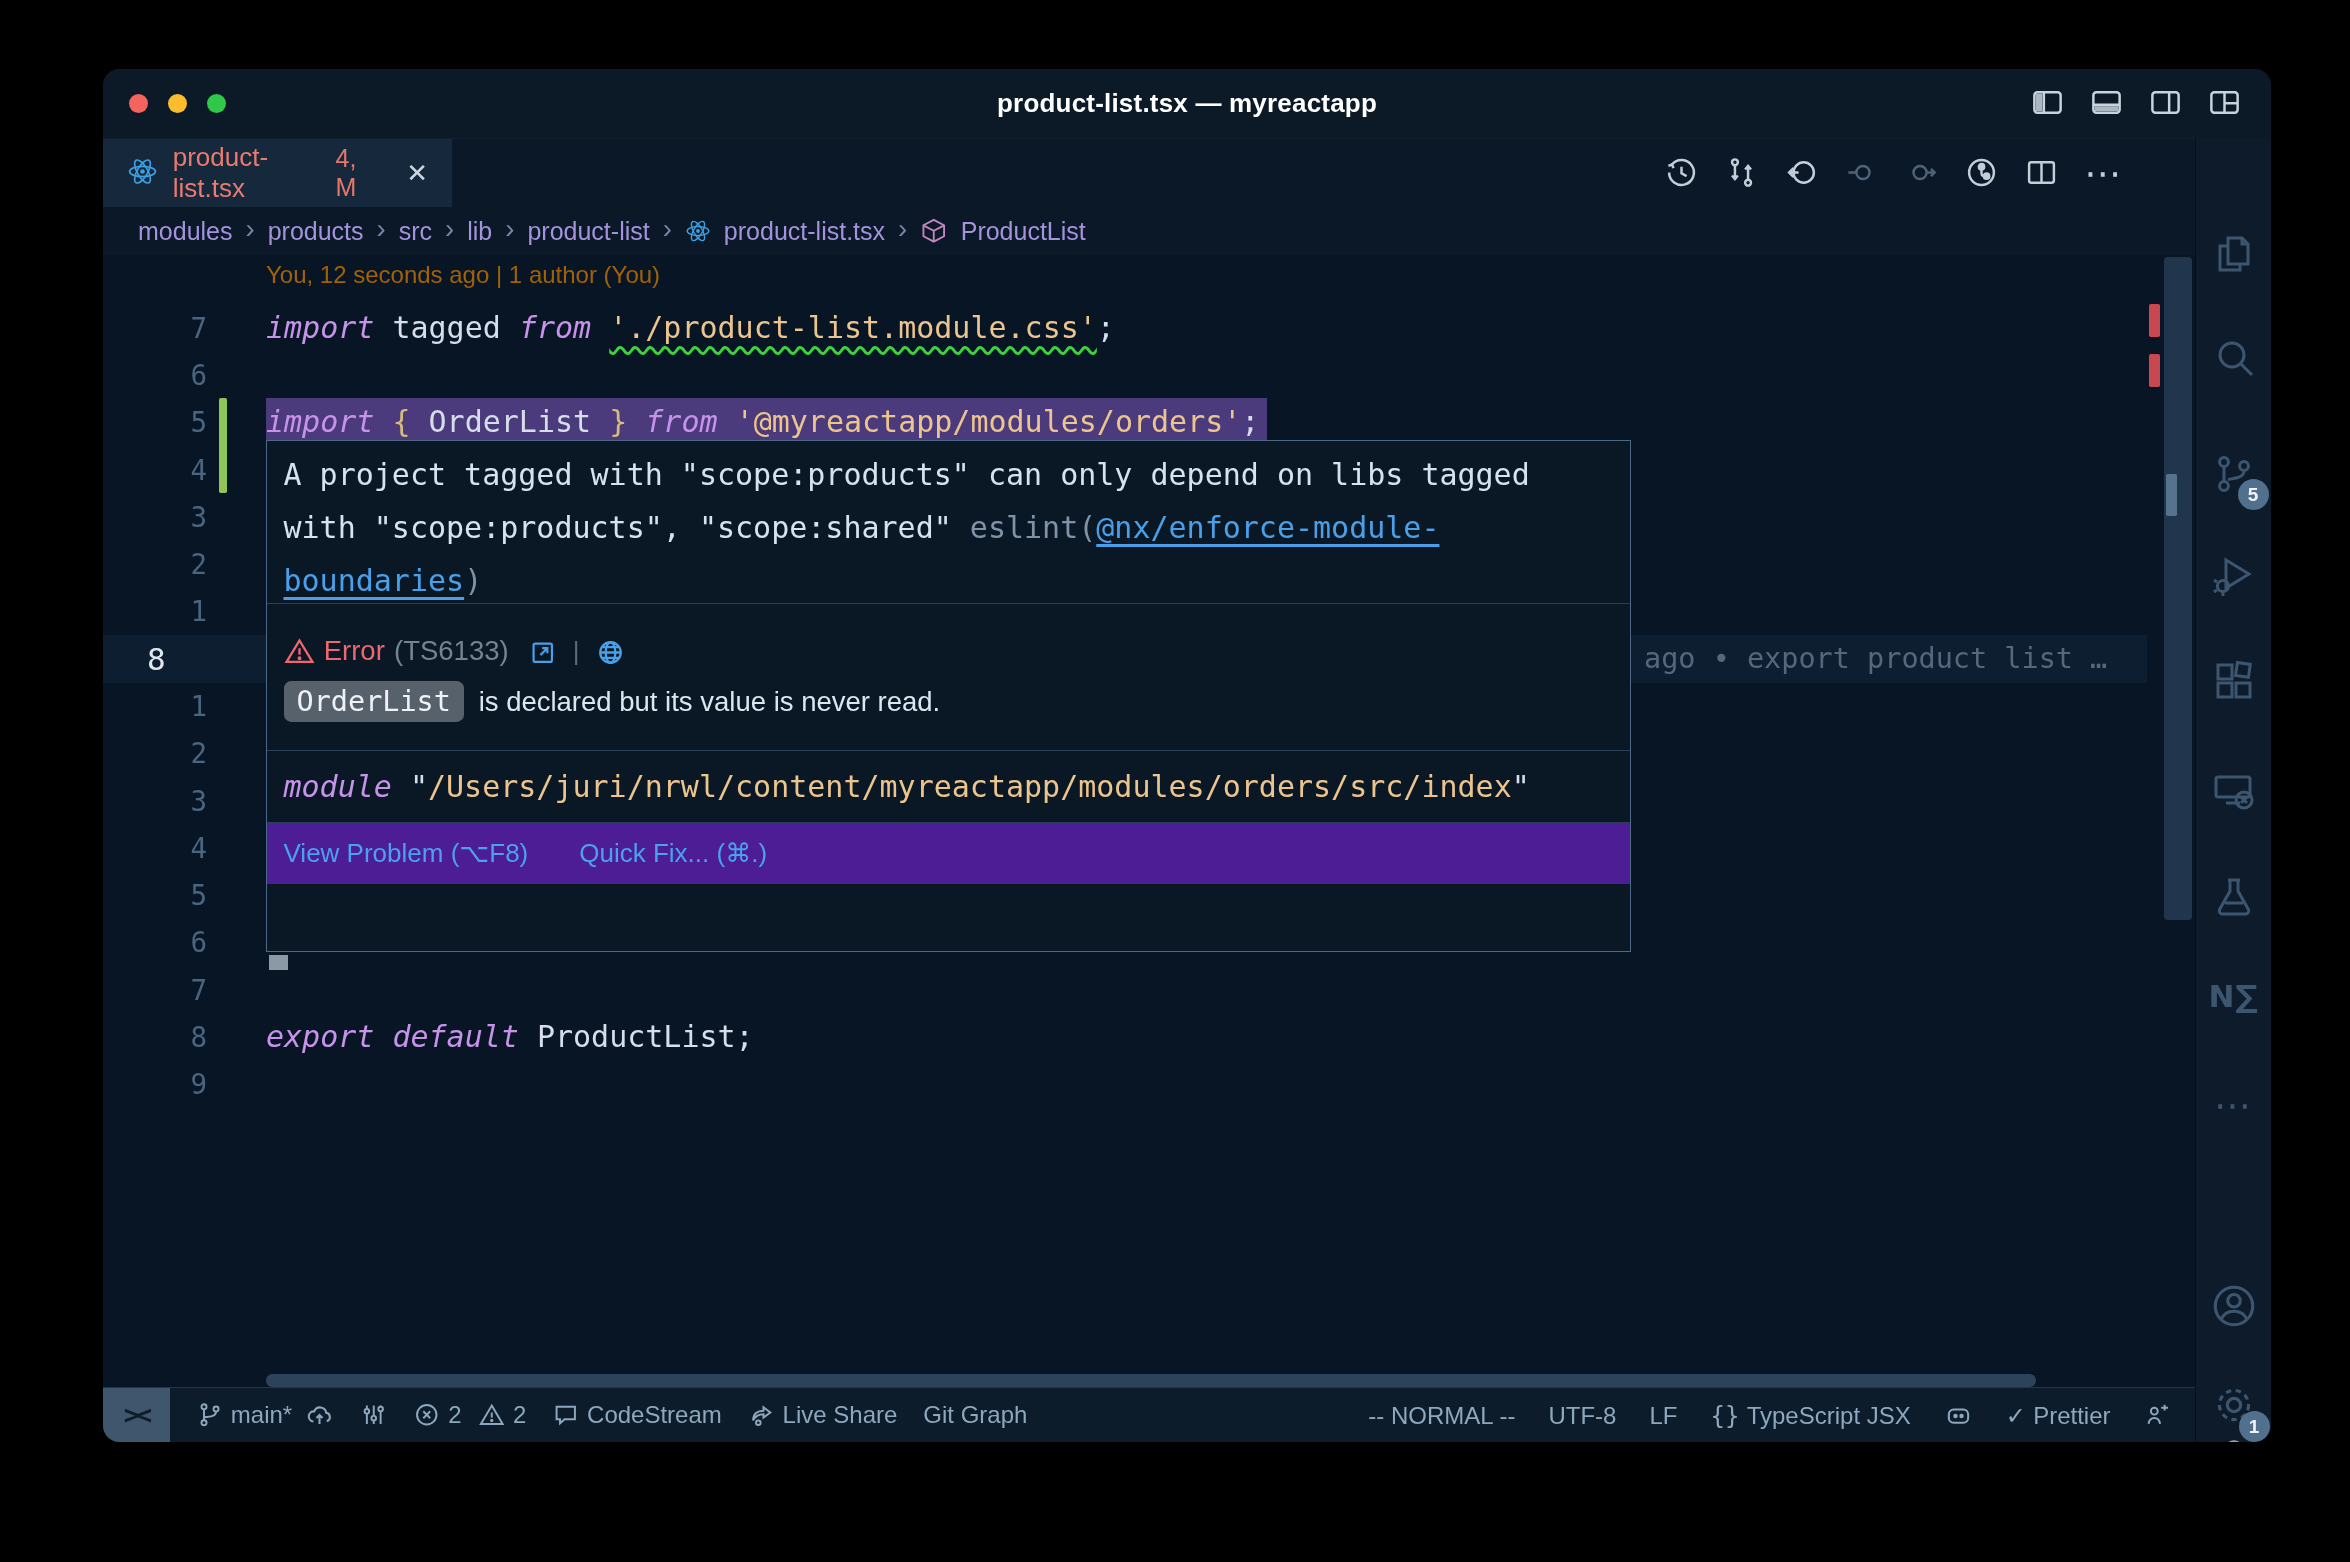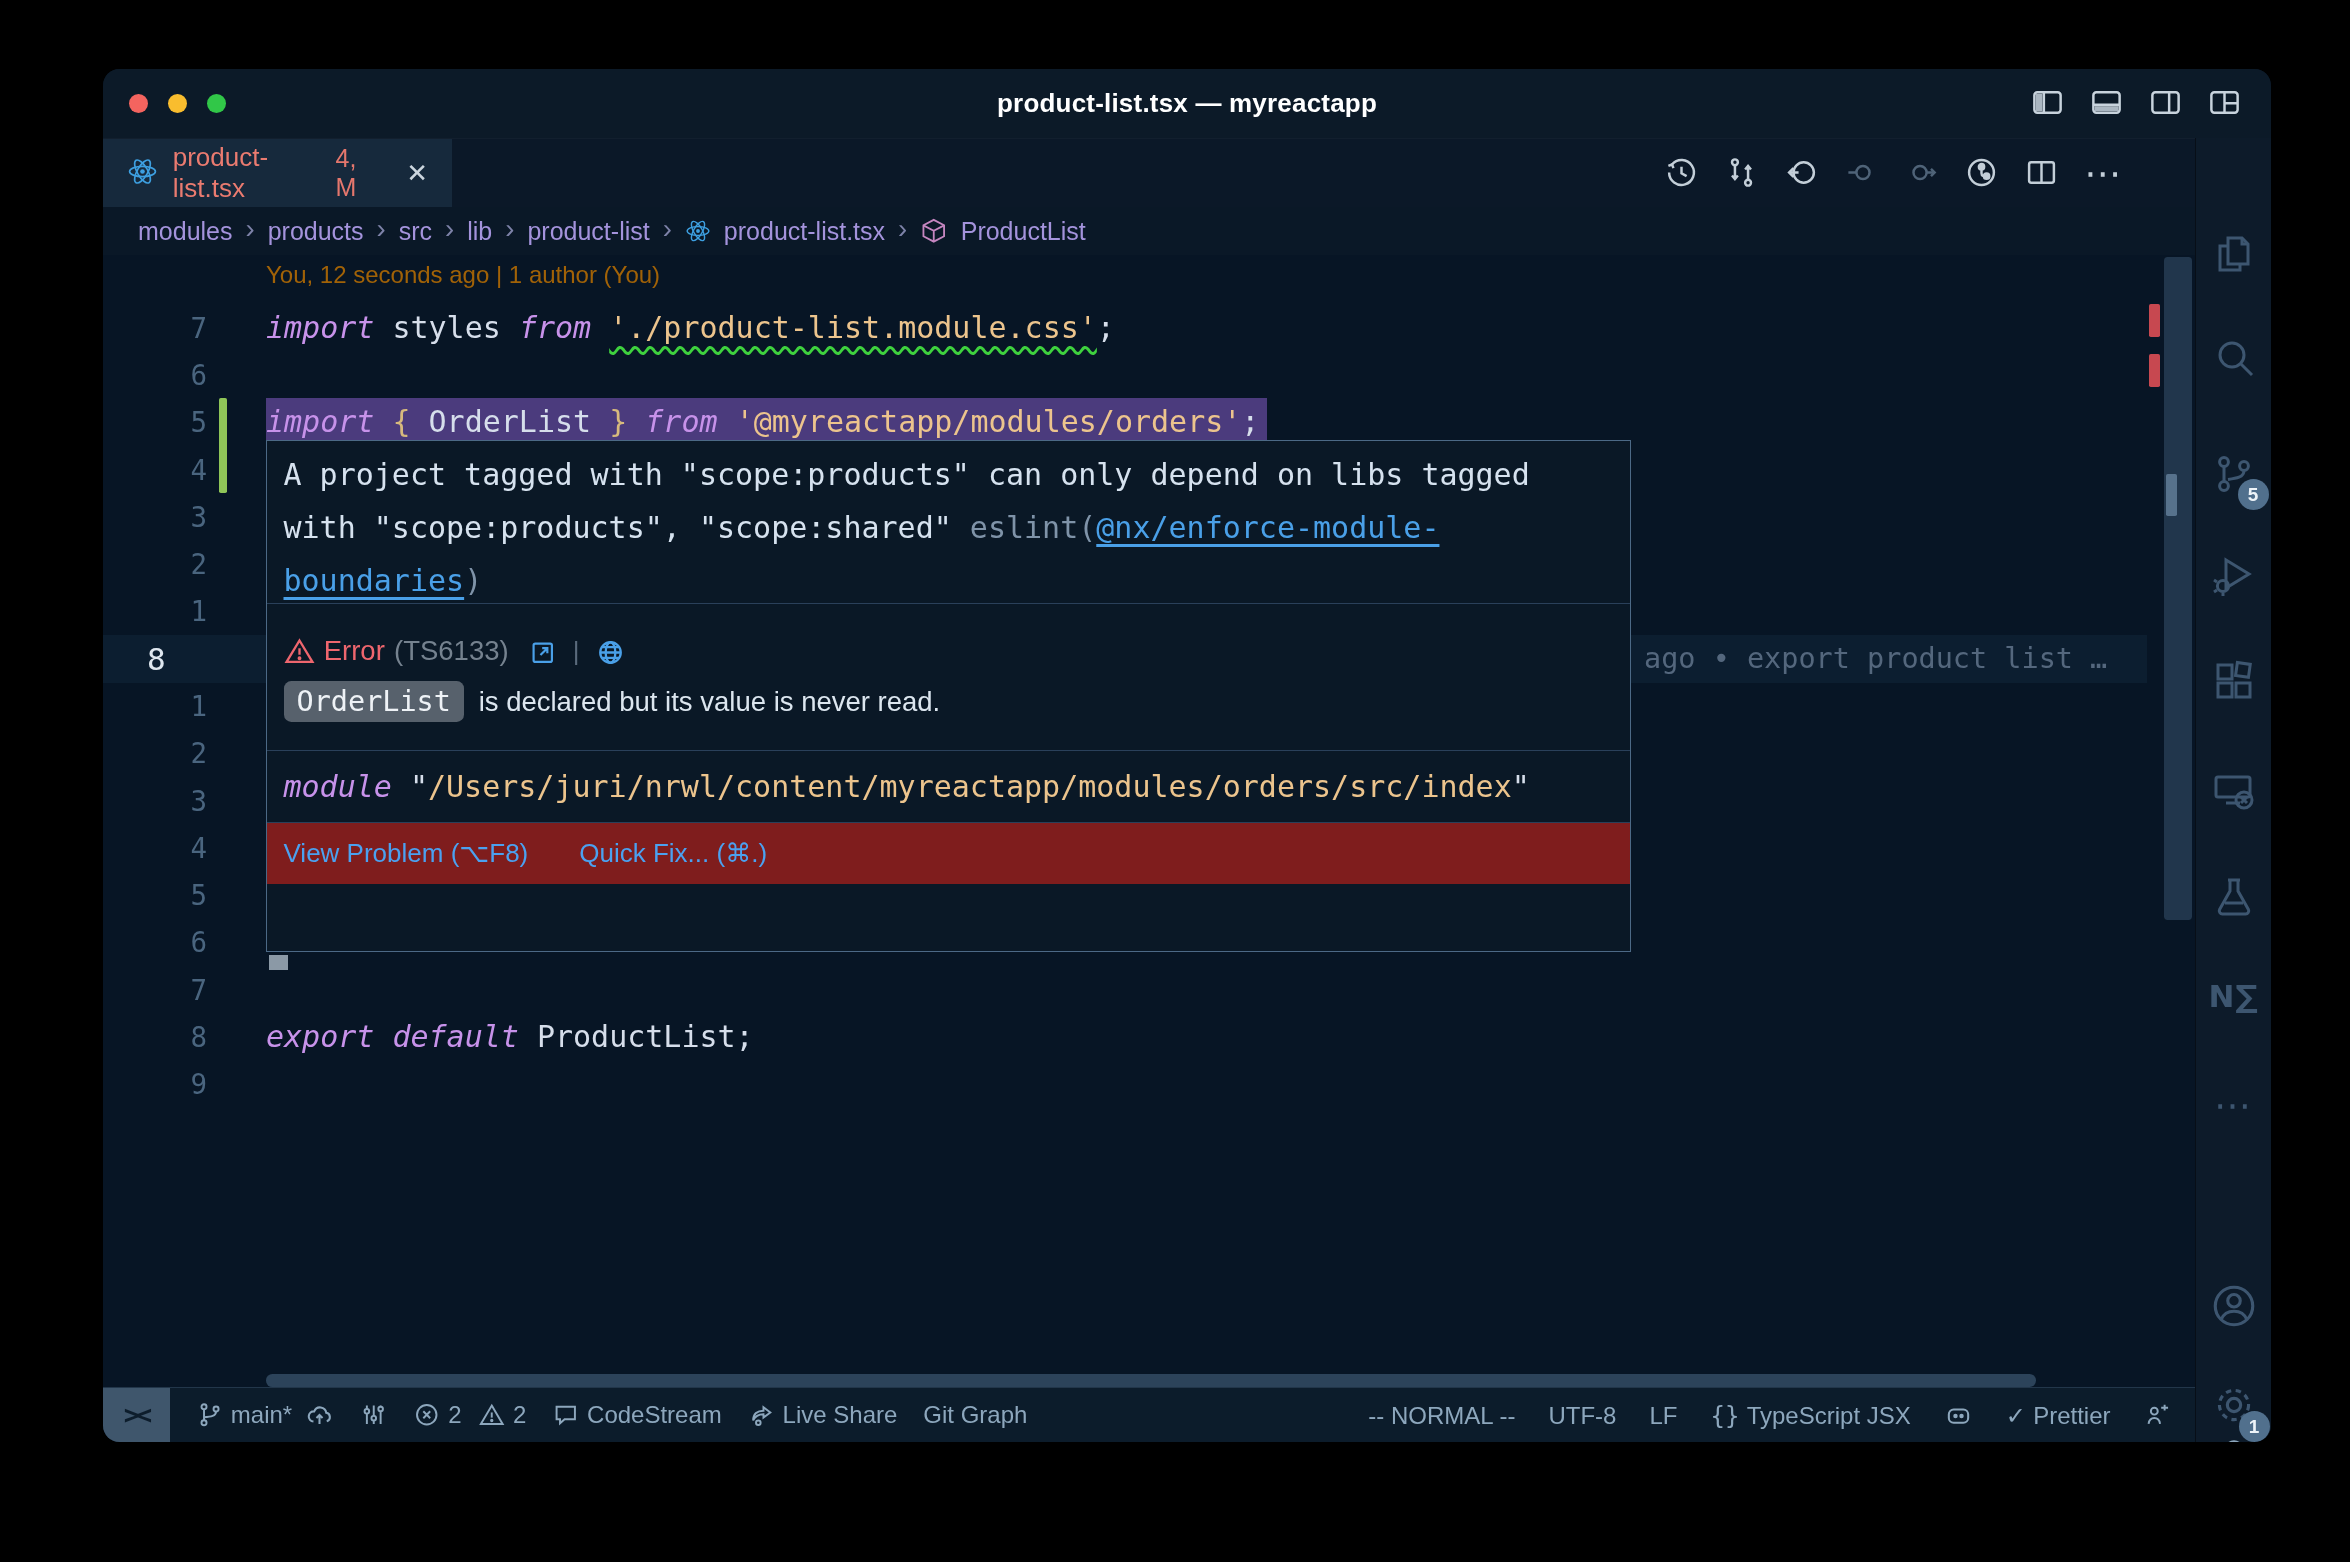--- a/index.html
+++ b/index.html
@@ -71,21 +71,21 @@
   .tk.m{color:#7f93a8;}
   .tk.a{color:#4aa0e8;text-decoration:underline;text-underline-offset:6.4px;cursor:pointer;}
   .hv-s3{height:147px;padding-top:14.7px;font-family:"Liberation Sans",sans-serif;}
   .hv-errrow{display:flex;align-items:flex-end;gap:9.2px;height:48px;font-size:27.5px;}
   .hv-err{color:#ee666e;}
   .hv-errcode{color:#75828f;}
   .hv-sep-bar{color:#5a6a7c;margin:0 7.3px;font-size:26px;}
   .hv-badgerow{display:flex;align-items:center;gap:14.7px;margin-top:14.7px;font-size:27.5px;color:#dce6ef;}
   .hv-badge{font-family:"DejaVu Sans Mono",monospace;background:#57616c;color:#eef2f6;border-radius:7.3px;padding:3.7px 13px;font-size:28.5px;}
   .hv-s4{height:72px;display:flex;align-items:center;font-size:30px;white-space:pre;}
-  .hv-s5{height:61px;border-bottom:none;background:#7f1d1d;display:flex;align-items:center;gap:51px;
+  .hv-s5{height:61px;border-bottom:none;background:#4c1d95;display:flex;align-items:center;gap:51px;
     font-family:"Liberation Sans",sans-serif;font-size:26px;color:#4ba1f0;}
   .hv-action{cursor:pointer;}
   .hover-grip{position:absolute;left:166px;top:700px;width:19px;height:14.7px;background:#8b99a6;}
 
   
   .statusbar{height:55px;flex:0 0 55px;background:#0c1c2b;border-top:1.8px solid #22364a;display:flex;align-items:center;
     color:#8da7bd;font-size:24px;white-space:nowrap;}
   .sb-remote{width:67px;height:55px;background:#3f566c;color:#0d1d2c;display:flex;align-items:center;justify-content:center;
     font-family:"DejaVu Sans Mono",monospace;font-weight:700;font-size:26px;letter-spacing:-2.8px;flex:0 0 67px;}
   .sb-item{display:flex;align-items:center;gap:7.3px;margin-left:26px;cursor:pointer;}
@@ -246,21 +246,21 @@
             </svg>
         </span>
         <span class="crumb">ProductList</span>
       </div>
 
       <div class="editor">
         <div class="blame-top">You, 12 seconds ago | 1 author (You)</div>
         <div id="code-rows">
             <div class="code-row" style="top: 49px;">
               <span class="ln">7</span>
-              <span class="code"><span class="tk k">import</span><span class="tk d"> styles </span><span class="tk k">from</span><span class="tk d"> </span><span class="tk s sq-g">'./product-list.module.css'</span><span class="tk d">;</span></span>
+              <span class="code"><span class="tk k">import</span><span class="tk d"> tagged </span><span class="tk k">from</span><span class="tk d"> </span><span class="tk s sq-g">'./product-list.module.css'</span><span class="tk d">;</span></span>
             </div>
             <div class="code-row" style="top: 96px;">
               <span class="ln">6</span>
             </div>
             <div class="code-row" style="top: 143px;">
               <span class="ln">5</span>
               <span class="code sel sq-g"><span class="tk k">import</span><span class="tk d"> </span><span class="tk b">{</span><span class="tk d"> </span><span class="tk d sq-o">OrderList</span><span class="tk d"> </span><span class="tk b">}</span><span class="tk d"> </span><span class="tk k">from</span><span class="tk d"> </span><span class="tk s">'@myreactapp/modules/orders'</span><span class="tk d">;</span></span>
             </div>
             <div class="code-row" style="top: 191px;">
               <span class="ln">4</span>

